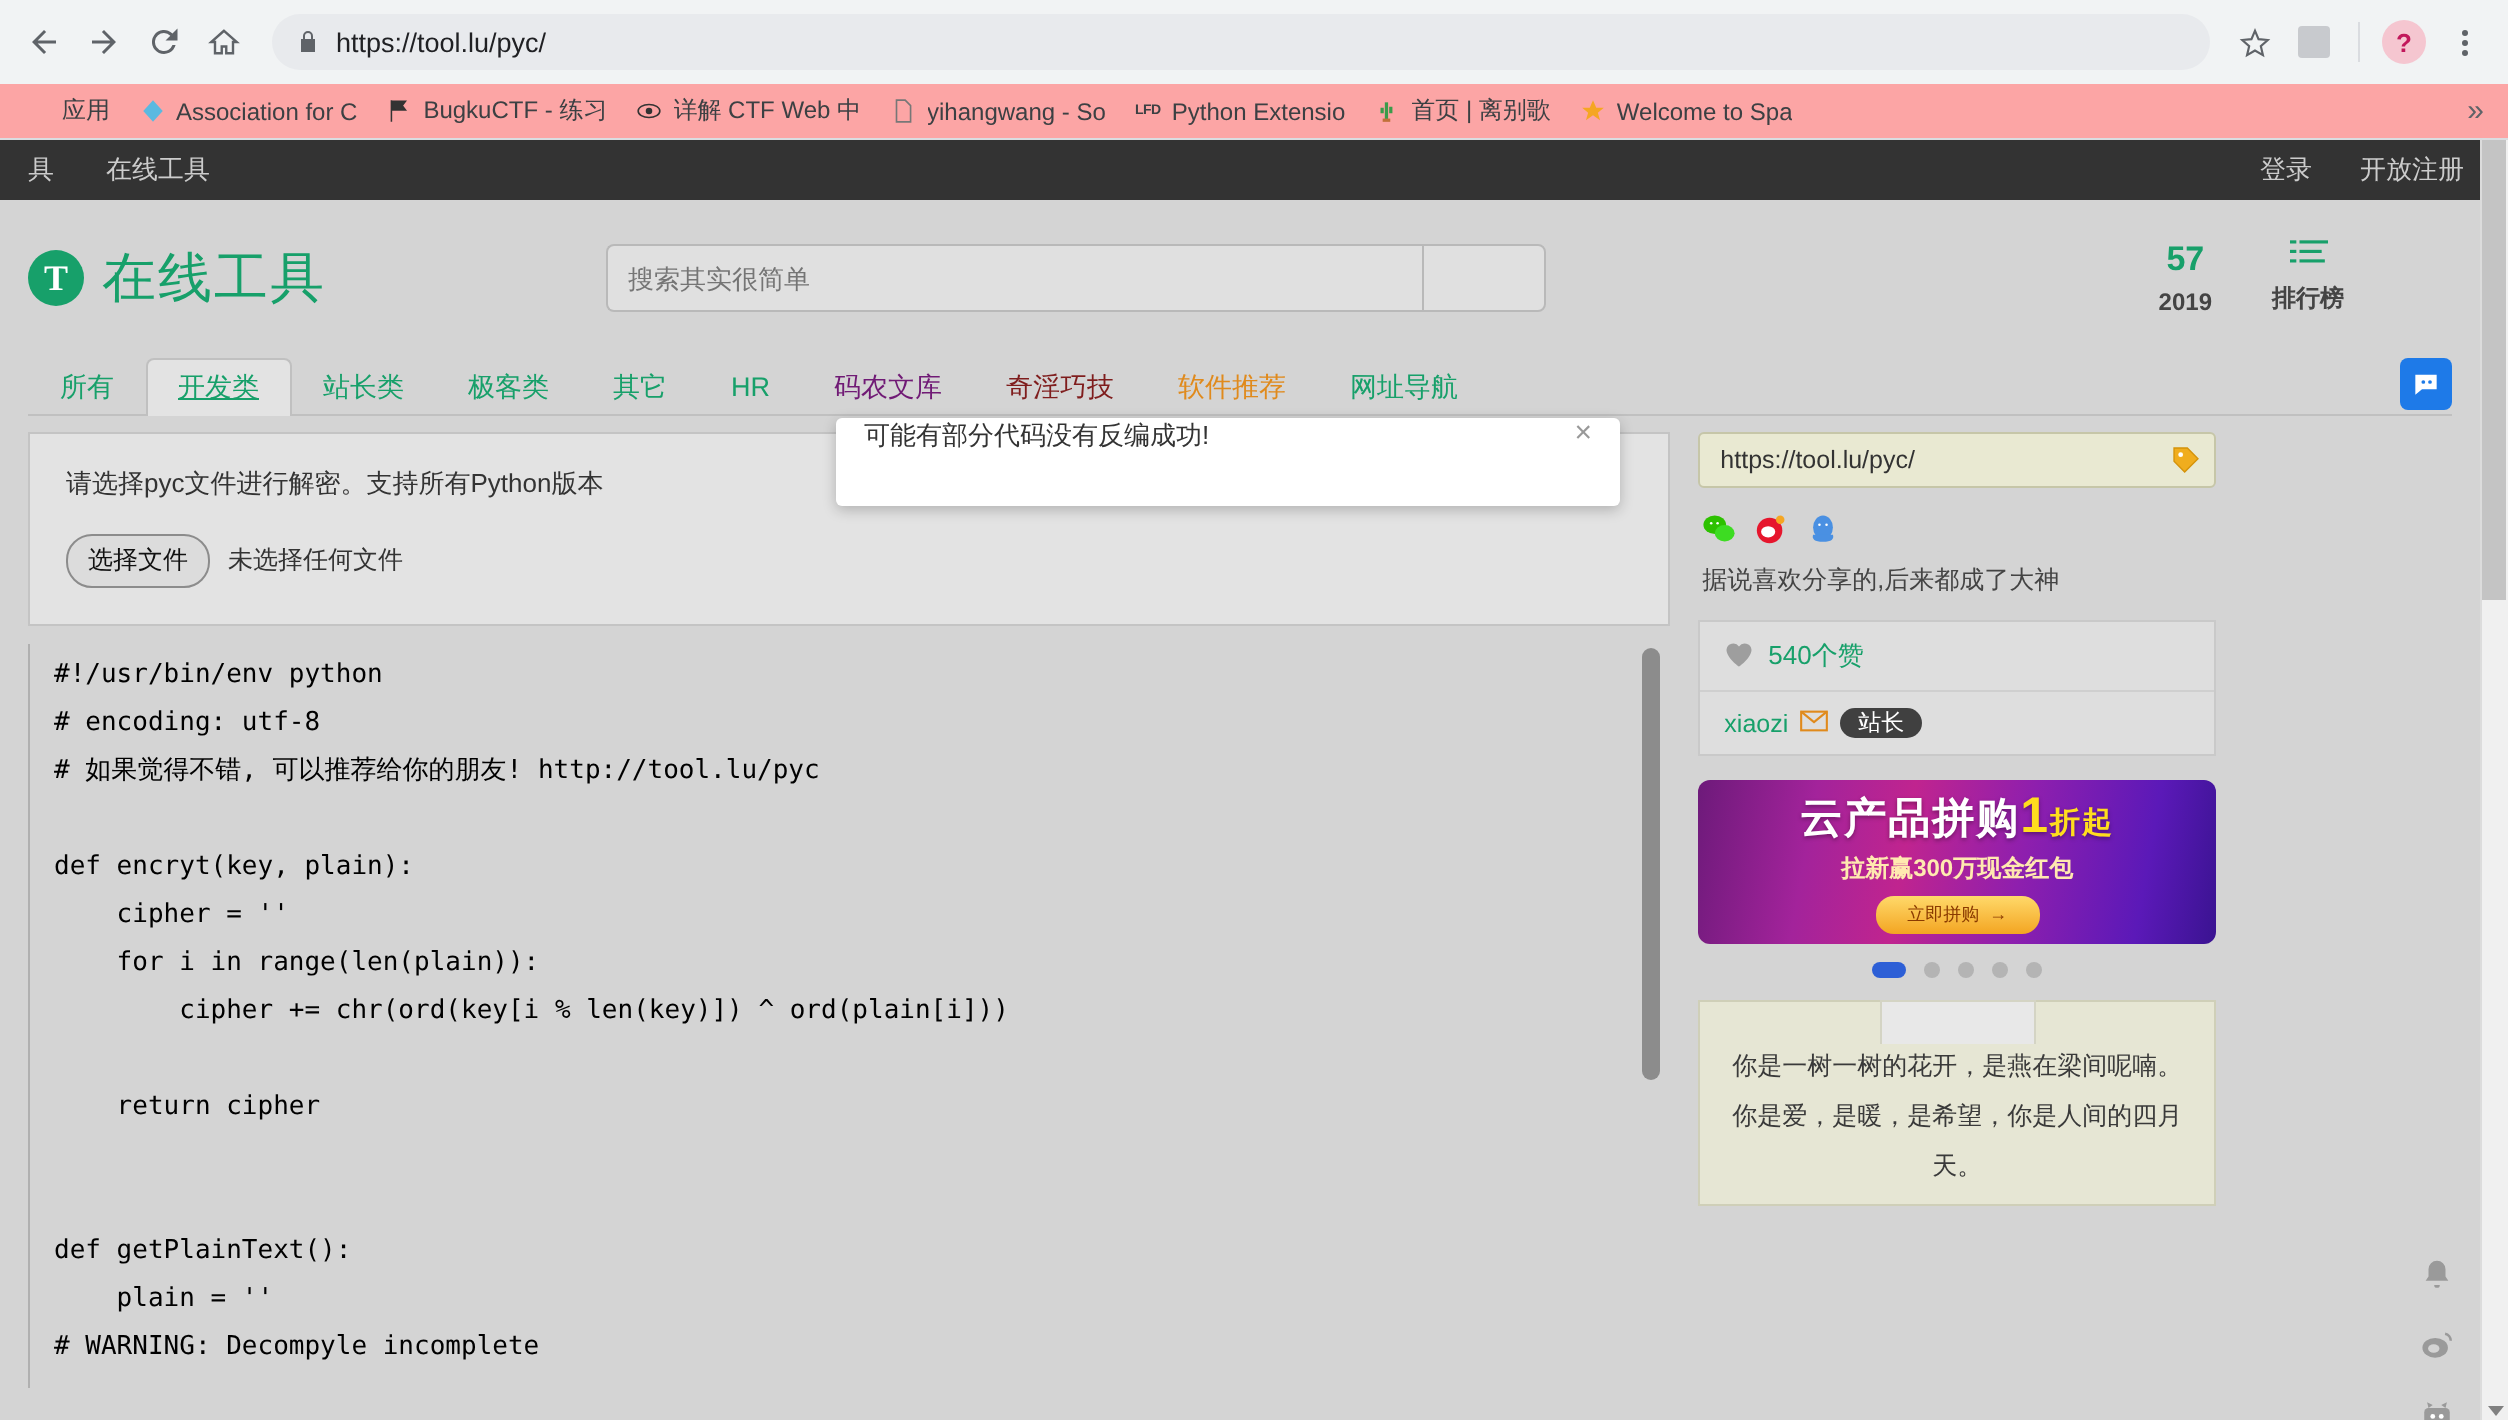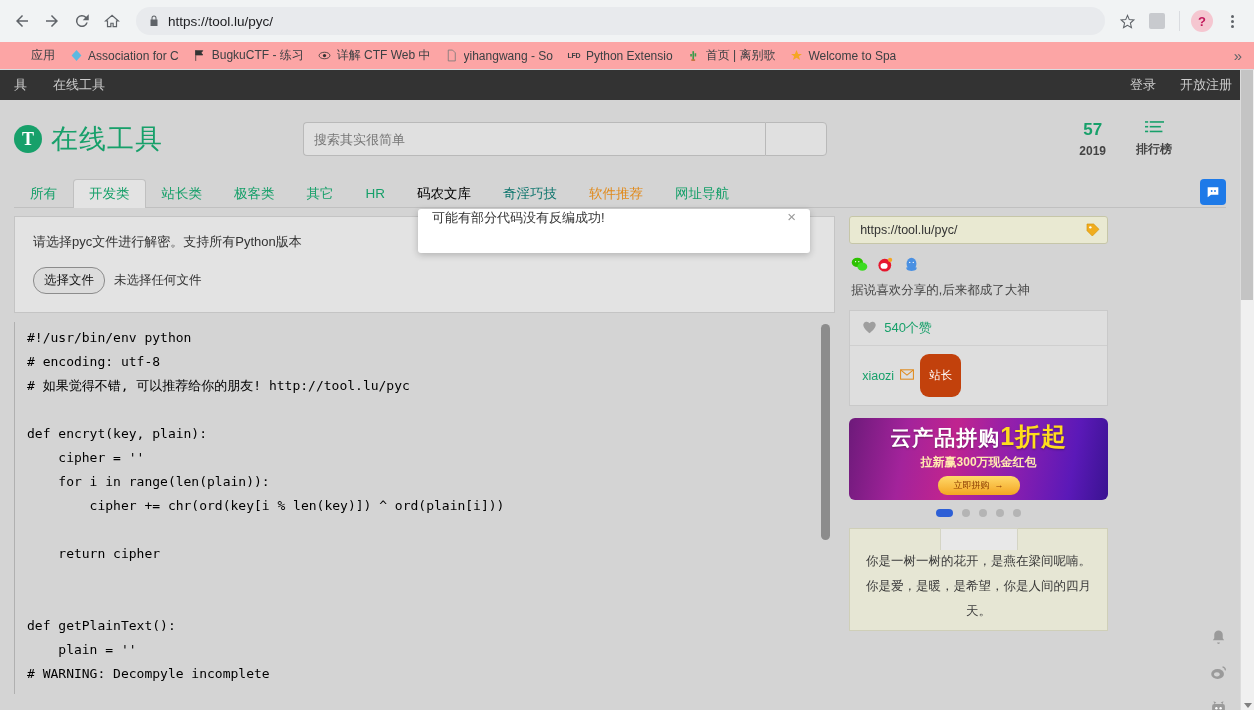--- a/index.html
+++ b/index.html
@@ -73,21 +73,21 @@
   
   #site-header { height: 78px; display: flex; align-items: center; padding: 0 14px; width: 1246px; position: relative; }
   #logo-area { display: flex; align-items: center; gap: 9px; }
   #logo-mark {
     width: 28px; height: 28px; border-radius: 50%; background: #17a06a;
     color: #fff; font-size: 18px; font-weight: bold;
     display: flex; align-items: center; justify-content: center;
     font-family: "Liberation Serif", serif;
   }
   #logo-text { font-size: 27px; color: #17a06a; letter-spacing: 1px; }
-  #search-wrap { margin-left: 140px; display: flex; width: 524px; }
+  #search-wrap { margin-left: 140px; display: flex; width: 470px; }
   #search-input {
     flex: 1 1 auto; height: 34px; border: 1px solid #b9b9b9; border-right: none;
     background: #e0e0e0; color: #888; font-size: 13px; padding: 0 10px;
     border-radius: 4px 0 0 4px; outline: none;
     font-family: "Liberation Sans", sans-serif;
   }
   #search-btn {
     width: 62px; height: 34px; border: 1px solid #b9b9b9; background: #e0e0e0;
     border-radius: 0 4px 4px 0;
   }
@@ -108,21 +108,21 @@
   
   #tabs {
     height: 30px; margin: 0 14px; display: flex; align-items: flex-end;
     border-bottom: 1px solid #c0c0c0; position: relative; width: 1212px;
   }
   .tab {
     font-size: 13.5px; padding: 6px 15px 6px; color: #17a06a;
     border: 1px solid transparent; border-bottom: none; position: relative; top: 1px;
     line-height: 16px;
   }
-  .tab.active { background: #e3e3e3; border-color: #c0c0c0; border-radius: 4px 4px 0 0; }
+  .tab.active { background: #e3e3e3; border-color: #c0c0c0; border-radius: 4px 4px 0 0; text-decoration: underline; }
   #chat-fab {
     margin-left: auto; width: 26px; height: 26px; border-radius: 4px; background: #1e7ae8;
     display: flex; align-items: center; justify-content: center; margin-bottom: 2px;
   }
 
   
   #content { display: flex; padding: 8px 14px 0; gap: 14px; width: 1122px; }
   #main-col { width: 882px; }
   .panel { background: #e3e3e3; border: 1px solid #c4c4c4; }
   #upload-panel { padding: 16px 18px 18px; }
@@ -161,22 +161,22 @@
   #share-note { font-size: 12.5px; color: #444; margin-top: 9px; padding-left: 2px; }
 
   #likes-card { margin-top: 11px; border: 1px solid #c9c9c9; background: #dedede; }
   #likes-row {
     display: flex; align-items: center; gap: 7px; padding: 8px 12px;
     border-bottom: 1px solid #cfcfcf; font-size: 13px; color: #17a06a;
   }
   #author-row { display: flex; align-items: center; gap: 6px; padding: 8px 12px; font-size: 12.5px; }
   #author-name { color: #17a06a; }
   #admin-badge {
-    background: #c2410c; color: #fff; font-size: 11.5px;
-    padding: 14px 9px; border-radius: 9px;
+    background: #404040; color: #fff; font-size: 11.5px;
+    padding: 0 9px; border-radius: 9px;
   }
 
   
   #ad-banner {
     margin-top: 12px; height: 82px; border-radius: 6px; overflow: hidden; position: relative;
     background: linear-gradient(100deg,#6d1a7a 0%, #a3239b 22%, #c0248f 40%, #8e1fae 62%, #5b19b8 85%, #3a1391 100%);
     display: flex; flex-direction: column; align-items: center; justify-content: center;
   }
   #ad-line1 { font-size: 21px; font-weight: bold; color: #fff; letter-spacing: 1px; line-height: 1; text-shadow: 0 1px 2px rgba(0,0,0,.35); }
   #ad-line1 .hl { color: #ffdd1e; font-size: 25px; }
@@ -382,22 +382,22 @@
     <span class="close">×</span>
   </div>
 
   <div id="tabs">
     <div class="tab"><span>所有</span></div>
     <div class="tab active"><span>开发类</span></div>
     <div class="tab"><span>站长类</span></div>
     <div class="tab"><span>极客类</span></div>
     <div class="tab"><span>其它</span></div>
     <div class="tab"><span>HR</span></div>
-    <div class="tab" style="color:#000000"><span>码农文库</span></div>
-    <div class="tab" style="color:#0f766e"><span>奇淫巧技</span></div>
+    <div class="tab" style="color:#701a75"><span>码农文库</span></div>
+    <div class="tab" style="color:#7f1d1d"><span>奇淫巧技</span></div>
     <div class="tab" style="color:#e08a1c"><span>软件推荐</span></div>
     <div class="tab"><span>网址导航</span></div>
     <div id="chat-fab">
       <svg width="16" height="16" viewBox="0 0 24 24">
           <path d="M4 5h16v11H9l-5 4z" fill="#fff"></path>
           <circle cx="10" cy="10.5" r="1.4" fill="#1e7ae8"></circle>
           <circle cx="15" cy="10.5" r="1.4" fill="#1e7ae8"></circle>
         </svg>
     </div>
   </div>
@@ -495,21 +495,21 @@
                 <rect x="1" y="1" width="22" height="16" fill="none" stroke="#e08a1c" stroke-width="1.8"></rect>
                 <path d="M1 1l11 9 11-9" fill="none" stroke="#e08a1c" stroke-width="1.8"></path>
               </svg>
           </span>
           <span id="admin-badge">站长</span>
         </div>
       </div>
 
       <div id="ad-banner">
         <div id="ad-line1">
-          <span>云产品拼购</span><span class="hl">1</span><span class="hl" style="font-size:25px">折起</span>
+          <span>云产品拼购</span><span class="hl">1</span><span class="hl" style="font-size:15px">折起</span>
         </div>
         <div id="ad-line2">拉新赢300万现金红包</div>
         <div id="ad-cta">
           <span>立即拼购</span>
           <span>→</span>
         </div>
       </div>
       <div id="ad-dots">
         <span class="dot active"></span>
         <span class="dot"></span>

